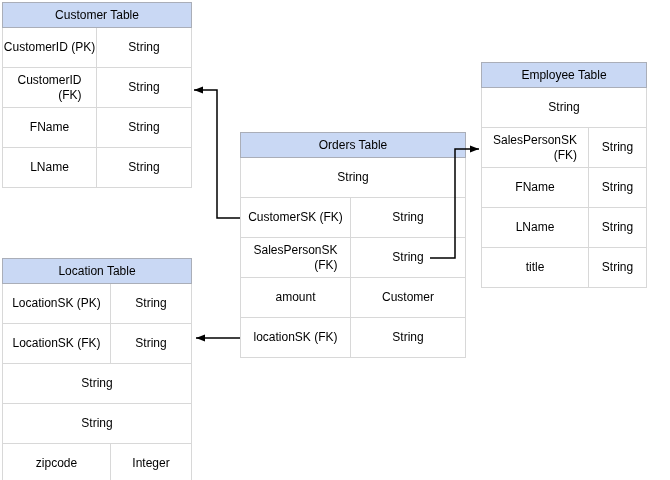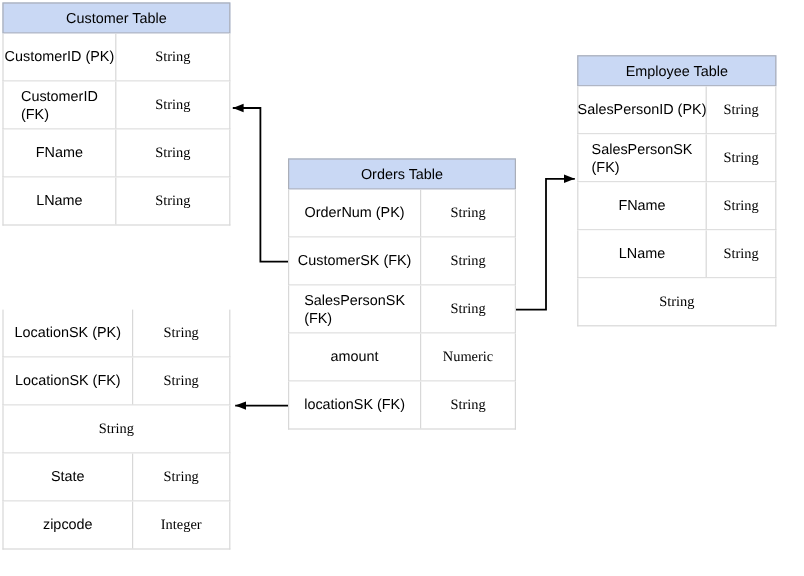--- a/index.html
+++ b/index.html
@@ -56,29 +56,29 @@
     border-left:1px solid var(--row-border);
     border-right:1px solid var(--row-border);
     border-bottom:1px solid var(--row-border);
     background:var(--row-fill);
   }
   .cell{
     box-sizing:border-box;
     display:flex;
     align-items:center;
     justify-content:center;
-    text-align:left;
+    text-align:right;
     white-space:pre;
     line-height:15px;
   }
   .cell.field{
     width:var(--col1);
     border-right:1px solid var(--row-border);
   }
-  .cell.type{flex:1;font-family:Liberation Serif, serif;}
+  .cell.type{flex:1;}
 </style>
 </head>
 <body>
 
 <div class="canvas">
 
   <svg class="connectors">
     <defs>
       <marker id="arrow" markerWidth="10" markerHeight="8" refX="9" refY="4" orient="auto" markerUnits="userSpaceOnUse">
         <path d="M0,0.5 L9,4 L0,7.5 Z" fill="#000000"></path>
@@ -103,83 +103,82 @@
     <div class="trow">
       <div class="cell field">FName</div>
       <div class="cell type">String</div>
     </div>
     <div class="trow">
       <div class="cell field">LName</div>
       <div class="cell type">String</div>
     </div>
   </div>
 
-  <div class="etable" style="left:240px;top:132px;width:190px;--col1:110px">
+  <div class="etable" style="left:240px;top:132px;width:226px;--col1:110px">
     <div class="thead">Orders Table</div>
     <div class="trow">
-      <div class="cell field">OrderNum (PK)</div>
       <div class="cell type">String</div>
     </div>
     <div class="trow">
       <div class="cell field">CustomerSK (FK)</div>
       <div class="cell type">String</div>
     </div>
     <div class="trow">
       <div class="cell field">SalesPersonSK
 (FK)</div>
       <div class="cell type">String</div>
     </div>
     <div class="trow">
       <div class="cell field">amount</div>
-      <div class="cell type">Numeric</div>
+      <div class="cell type">Customer</div>
     </div>
     <div class="trow">
       <div class="cell field">locationSK (FK)</div>
       <div class="cell type">String</div>
     </div>
   </div>
 
-  <div class="etable" style="left:481px;top:46px;width:166px;--col1:107px">
+  <div class="etable" style="left:481px;top:62px;width:166px;--col1:107px">
     <div class="thead">Employee Table</div>
     <div class="trow">
-      <div class="cell field">SalesPersonID (PK)</div>
       <div class="cell type">String</div>
     </div>
     <div class="trow">
       <div class="cell field">SalesPersonSK
 (FK)</div>
       <div class="cell type">String</div>
     </div>
     <div class="trow">
       <div class="cell field">FName</div>
       <div class="cell type">String</div>
     </div>
     <div class="trow">
       <div class="cell field">LName</div>
       <div class="cell type">String</div>
     </div>
     <div class="trow">
+      <div class="cell field">title</div>
       <div class="cell type">String</div>
     </div>
   </div>
 
   <div class="etable" style="left:2px;top:258px;width:190px;--col1:108px">
+    <div class="thead">Location Table</div>
     <div class="trow">
       <div class="cell field">LocationSK (PK)</div>
       <div class="cell type">String</div>
     </div>
     <div class="trow">
       <div class="cell field">LocationSK (FK)</div>
       <div class="cell type">String</div>
     </div>
     <div class="trow">
       <div class="cell type">String</div>
     </div>
     <div class="trow">
-      <div class="cell field">State</div>
       <div class="cell type">String</div>
     </div>
     <div class="trow">
       <div class="cell field">zipcode</div>
       <div class="cell type">Integer</div>
     </div>
   </div>
 
 </div>
 

